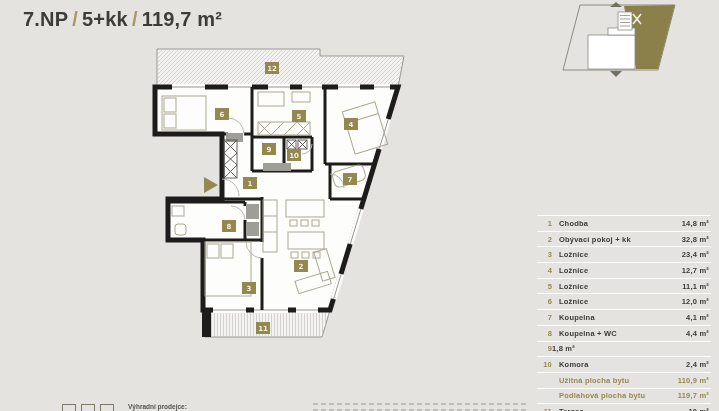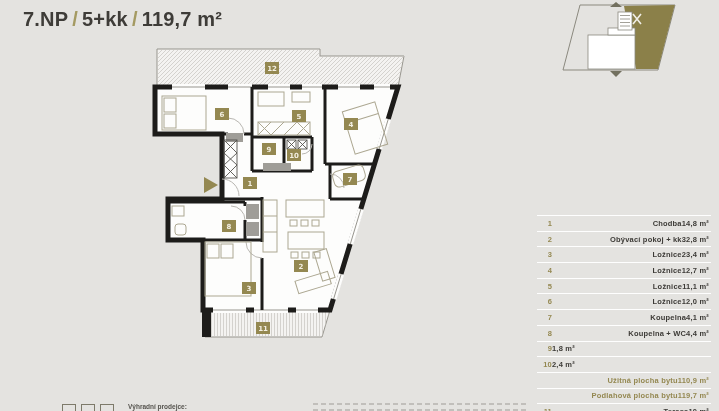--- a/index.html
+++ b/index.html
@@ -23,21 +23,21 @@
   .room-table{
     position:absolute;left:537px;top:215px;width:174px;
     border-top:1px solid rgba(255,255,255,.95);
   }
   .t-row{
     display:flex;align-items:center;height:14.7px;
     border-bottom:1px solid rgba(255,255,255,.95);
     font-size:7.5px;font-weight:700;color:#3c3a36;letter-spacing:.2px;
   }
   .t-num{width:15px;text-align:right;color:#948851;flex:0 0 auto;}
-  .t-label{flex:1 1 auto;text-align:right;}
+  .t-label{flex:1 1 auto;padding-left:7px;}
   .t-val{flex:0 0 auto;text-align:left;padding-right:2px;}
   .t-row.summary .t-label,.t-row.summary .t-val{color:#948851;}
   
   .footer-logo{position:absolute;left:62px;top:404px;display:flex;gap:5px;}
   .footer-logo span{width:12px;height:12px;border:1.6px solid #7d7a6a;display:block;}
   .dealer-label{
     position:absolute;left:128px;top:403px;
     font-size:6.5px;color:#55534e;font-weight:700;
   }
   .fineprint{position:absolute;left:313px;top:403px;width:216px;height:12px;opacity:.55;}
@@ -303,20 +303,21 @@
       <span class="t-num">8</span>
       <span class="t-label">Koupelna + WC</span>
       <span class="t-val">4,4 m²</span>
     </div>
     <div class="t-row">
       <span class="t-num">9</span>
       <span class="t-val">1,8 m²</span>
     </div>
     <div class="t-row">
       <span class="t-num">10</span>
+      <span class="t-label">Komora</span>
       <span class="t-val">2,4 m²</span>
     </div>
     <div class="t-row summary">
       <span class="t-num"></span>
       <span class="t-label">Užitná plocha bytu</span>
       <span class="t-val">110,9 m²</span>
     </div>
     <div class="t-row summary">
       <span class="t-num"></span>
       <span class="t-label">Podlahová plocha bytu</span>

